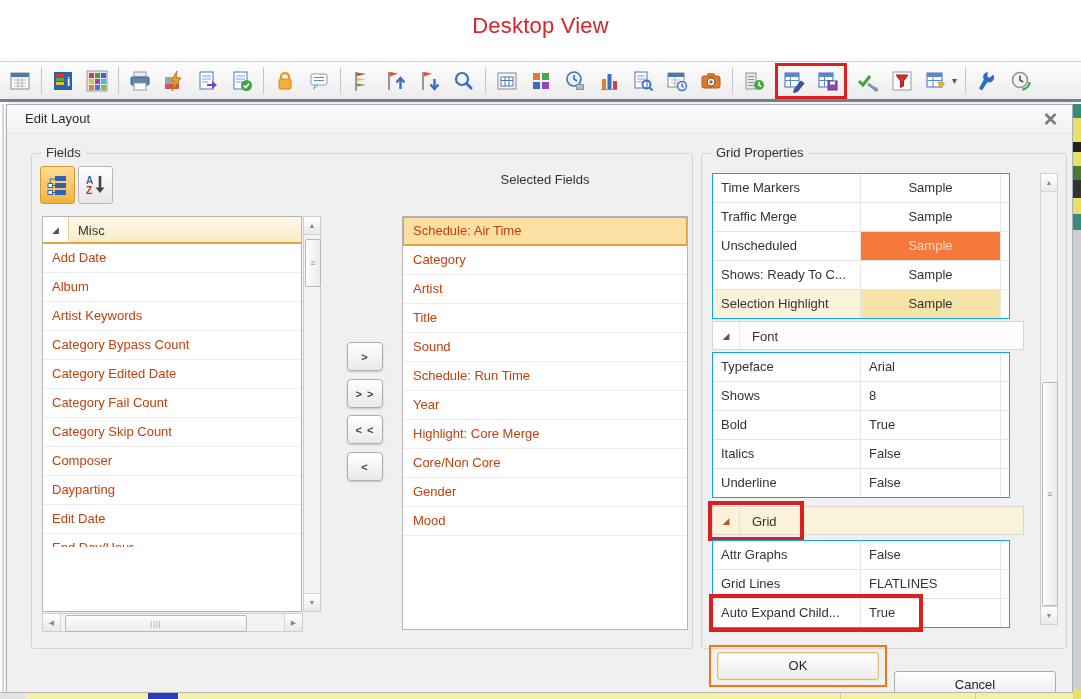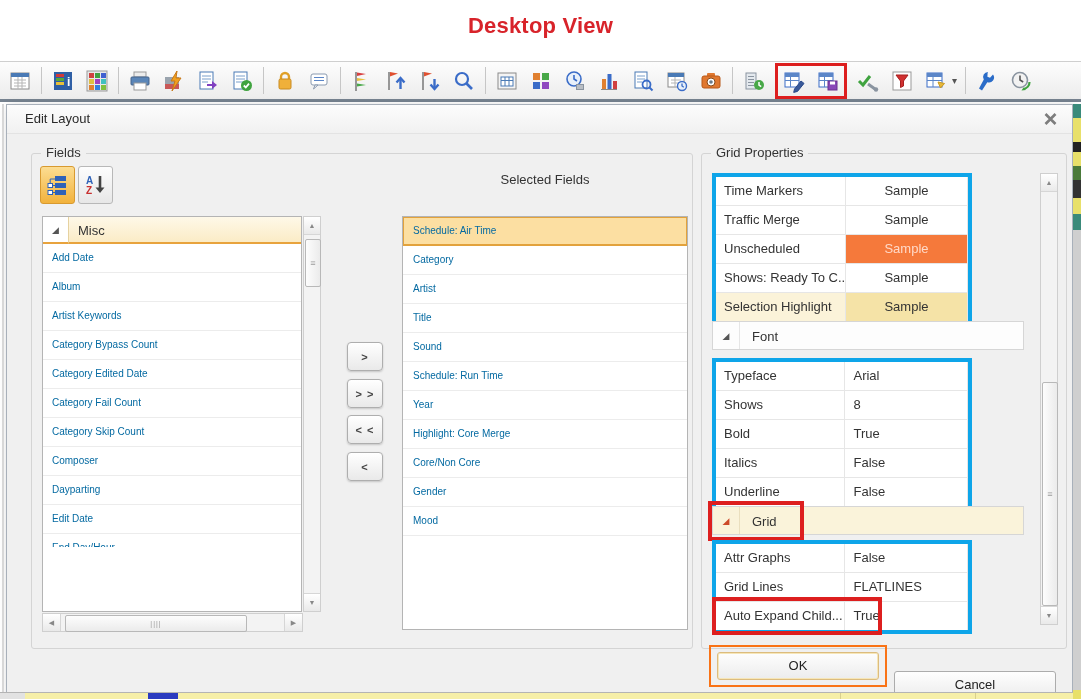--- a/index.html
+++ b/index.html
@@ -1,21 +1,21 @@
 <!DOCTYPE html>
 <html><head>
 <meta charset="utf-8">
 <style>
   html,body{margin:0;padding:0}
   body{width:1081px;height:699px;position:relative;overflow:hidden;background:#fff;
        font-family:"Liberation Sans",sans-serif;color:#333}
 
   
   .page-title{position:absolute;top:13px;left:0;right:0;text-align:center;
-              font-size:22px;font-weight:bold;color:#d8232a;letter-spacing:.2px}
+              font-size:22px;font-weight:normal;color:#d8232a;letter-spacing:.2px}
 
   
   .toolbar{position:absolute;top:61px;left:0;width:1081px;height:41px;box-sizing:border-box;
            background:linear-gradient(#fdfdfd,#ececec);border-top:1px solid #cfcfcf;
            border-bottom:3px solid #76828f;display:flex;align-items:center;padding-left:7px;gap:8px}
   .tbi{width:26px;height:26px;display:flex;align-items:center;justify-content:center;flex:0 0 auto}
   .tb-sep{width:1px;height:27px;background:#c6c6c6;flex:0 0 auto}
   .tb-annot{display:flex;gap:8px;align-items:center;border:3px solid #dd1f1f;padding:2px 3px;flex:0 0 auto}
   .tb-caret{font-size:10px;color:#555;margin-left:-5px}
 
@@ -39,21 +39,21 @@
   #btn-sort{left:46px}
   .sel-label{position:absolute;left:370px;top:18px;width:286px;text-align:center;font-size:13px;color:#333}
 
   .misc-list{position:absolute;left:10px;top:62px;width:260px;height:396px;background:#fff;
              border:1px solid #b4b4b4;overflow:hidden;box-sizing:border-box}
   .misc-header{display:flex;height:27px;line-height:27px;font-size:13px}
   .tri-cell{width:25px;text-align:center;border-right:1px solid #e6d2a0;border-bottom:2px solid #e8a33d;
             background:#fff;color:#555;font-size:9px}
   .mh-label{flex:1;padding-left:9px;background:linear-gradient(#fef8e8,#fbecc6);border-bottom:2px solid #e8a33d;color:#333}
   .fitem{height:28px;line-height:28px;padding-left:9px;border-bottom:1px solid #ececec;
-         font-size:10px;color:#0369a1;white-space:nowrap;overflow:hidden}
+         font-size:13px;color:#c2410c;white-space:nowrap;overflow:hidden}
   .fitem.partial{height:13px;border-bottom:none}
 
   .vscroll{position:absolute;width:18px;background:#f3f3f3;border:1px solid #cfcfcf;box-sizing:border-box}
   #misc-vscroll{left:271px;top:62px;height:396px}
   .sc-btn{position:absolute;left:0;width:100%;height:17px;background:linear-gradient(#fff,#e9e9e9);
           border-bottom:1px solid #d6d6d6;text-align:center;font-size:7px;color:#888;line-height:17px}
   .sc-btn.bottom{bottom:0;top:auto;border-top:1px solid #d6d6d6;border-bottom:none}
   .sc-thumb{position:absolute;left:1px;width:14px;background:linear-gradient(90deg,#fdfdfd,#ebebeb);
             border:1px solid #b8b8b8;border-radius:2px;display:flex;align-items:center;justify-content:center;
             color:#9a9a9a;font-size:9px}
@@ -70,21 +70,21 @@
   .sel-list{position:absolute;left:370px;top:62px;width:286px;height:414px;background:#fff;
             border:1px solid #b4b4b4;box-sizing:border-box;overflow:hidden}
   .sel-list .fitem{padding-left:10px}
   .fitem.selected{background:#fcdfa2;box-shadow:inset 0 0 0 1px #e2a23c;border-bottom:1px solid #e2a23c}
 
   .mv{position:absolute;left:315px;width:34px;height:27px;border:1px solid #aeaeae;border-radius:4px;
       background:linear-gradient(#ffffff,#e9e9e9);font-size:11px;font-weight:bold;color:#444;
       display:flex;align-items:center;justify-content:center;box-shadow:0 1px 2px rgba(0,0,0,.18);letter-spacing:1px}
 
   
-  .pblock{position:absolute;left:10px;width:260px;border:4px solid #0ea5e9;background:#14b8a6;box-sizing:border-box}
+  .pblock{position:absolute;left:10px;width:298px;border:1px solid #0ea5e9;background:#14b8a6;box-sizing:border-box}
   .prow{display:flex;height:28px;line-height:28px;font-size:13px;color:#333;background:#fff;
         border-bottom:1px solid #e6e6e6;position:relative}
   .prow:last-child{border-bottom:none}
   .prow .name{width:148px;padding-left:8px;border-right:1px solid #e6e6e6;box-sizing:border-box;
               white-space:nowrap;overflow:hidden}
   .prow .val{width:140px;padding-left:8px;border-right:1px solid #e6e6e6;box-sizing:border-box;
              white-space:nowrap;overflow:hidden}
   .prow .extra{flex:1}
   #pg-colors{top:19px}
   #pg-colors .val{text-align:center;padding-left:0}
@@ -93,21 +93,21 @@
   .prow.cream .val{background:#f5e3a7}
   .sect{position:absolute;left:10px;width:312px;height:29px;display:flex;line-height:29px;
         border:1px solid #d6d6d6;background:#fdfdfd;font-size:13px;color:#333;box-sizing:border-box}
   .sect .tri{width:26px;text-align:center;border-right:1px solid #e6e6e6;color:#555;font-size:9px}
   .sect .sect-label{padding-left:12px}
   #sect-font{top:167px}
   #sect-grid{top:352px;background:#faf3da}
   #sect-grid .tri{color:#cc4a2a;border-right-color:#eadfbe}
   #sect-grid::after{content:"";position:absolute;left:-5px;top:-6px;width:88px;height:32px;
                     border:4px solid #dd1f1f;pointer-events:none}
-  #pg-font{top:204px}
+  #pg-font{top:198px}
   #pg-grid{top:386px}
   .prow.annot::after{content:"";position:absolute;left:-4px;top:-5px;right:86px;bottom:-5px;
                      border:4px solid #dd1f1f;pointer-events:none;z-index:3}
   #pg-vscroll{left:338px;top:19px;height:452px}
   #pg-vscroll .sc-thumb{top:208px;height:222px}
   #misc-vscroll .sc-thumb{top:22px;height:46px}
 
   
   .ok-annot{position:absolute;left:702px;top:540px;border:2px solid #f97316;padding:5px 6px}
   .btn{height:28px;box-sizing:border-box;background:linear-gradient(#fefefe,#ececec);border:1px solid #acacac;

